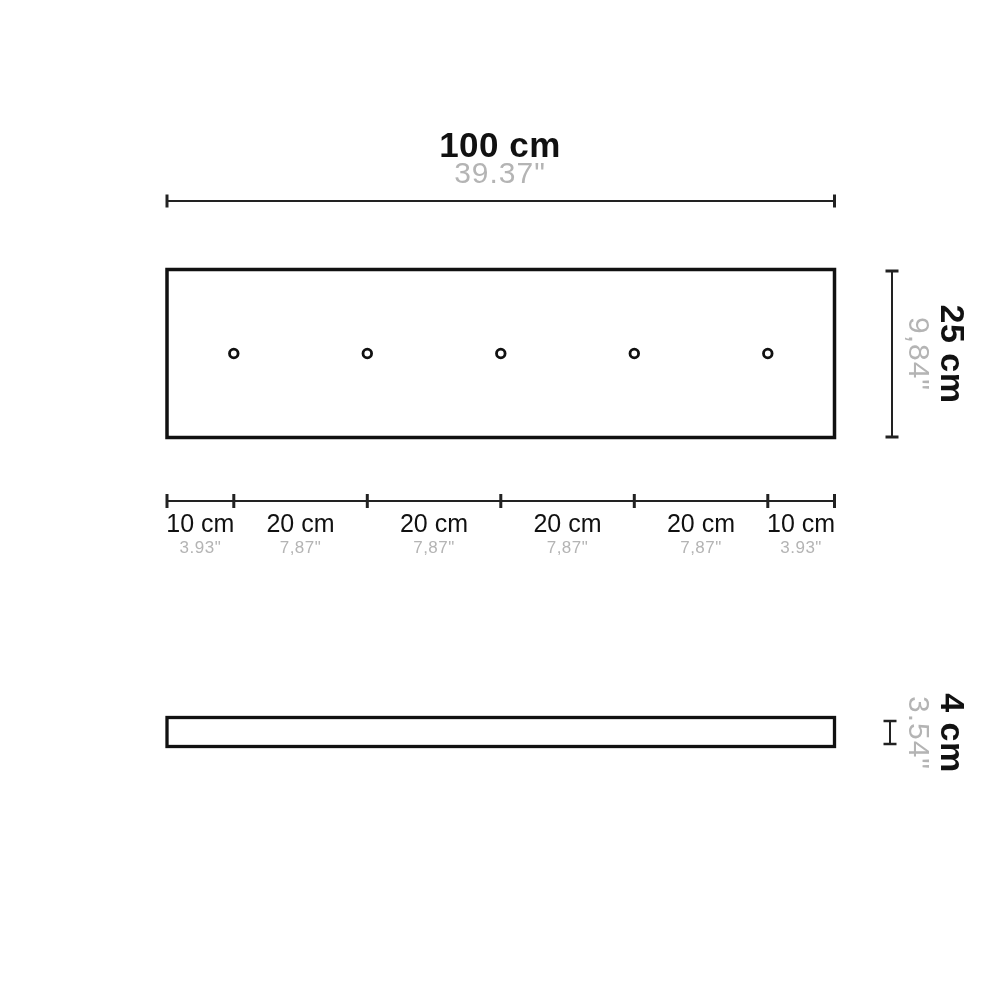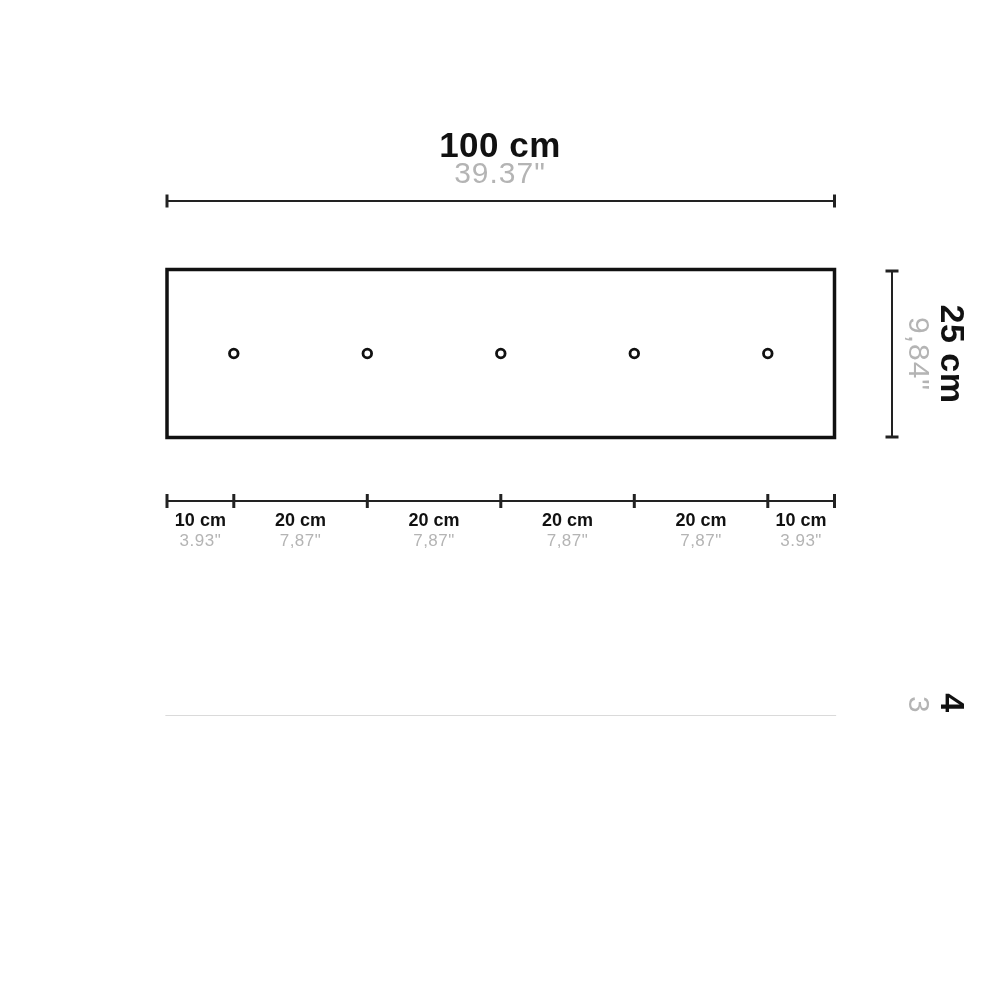--- a/index.html
+++ b/index.html
@@ -3,42 +3,42 @@
 <meta charset="utf-8">
 <style>
   :root{
     --line:#111111;
     --dim:#222222;
     --muted:#b4b4b4;
   }
   html,body{margin:0;padding:0;background:#fff;}
   #canvas{
     position:relative;
-    width:1000px;height:716px;
+    width:1000px;height:1000px;
     background:#ffffff;
     font-family:"Liberation Sans","DejaVu Sans",sans-serif;
     overflow:hidden;
   }
   #drawing{position:absolute;left:0;top:0;}
   .txt{position:absolute;line-height:1;white-space:nowrap;}
   .big-bold{font-size:35px;font-weight:bold;color:var(--line);letter-spacing:0.5px;}
   .big-muted{font-size:30px;font-weight:normal;color:var(--muted);letter-spacing:1px;}
   .center-x{left:0;right:0;text-align:center;}
   .rot-block{
     position:absolute;width:170px;height:68px;
     transform:rotate(90deg);
     text-align:center;
   }
   .rot-line1{font-size:34px;font-weight:bold;color:var(--line);line-height:1.03;letter-spacing:0.5px;}
   .rot-line2{font-size:30px;color:var(--muted);line-height:1.05;letter-spacing:1px;}
   .seg-label{
     position:absolute;top:511px;width:120px;
     text-align:center;
   }
-  .seg-cm{display:block;font-size:18px;font-weight:bold;color:var(--line);line-height:1;}
+  .seg-cm{display:block;font-size:25px;font-weight:normal;color:var(--line);line-height:1;}
   .seg-in{display:block;font-size:17px;color:var(--muted);line-height:1;margin-top:3px;letter-spacing:0.5px;}
 </style>
 </head>
 <body>
 
 <div id="canvas">
 
   <svg id="drawing" width="1000" height="1000" viewBox="0 0 1000 1000">
 
     <g stroke="#222222">

